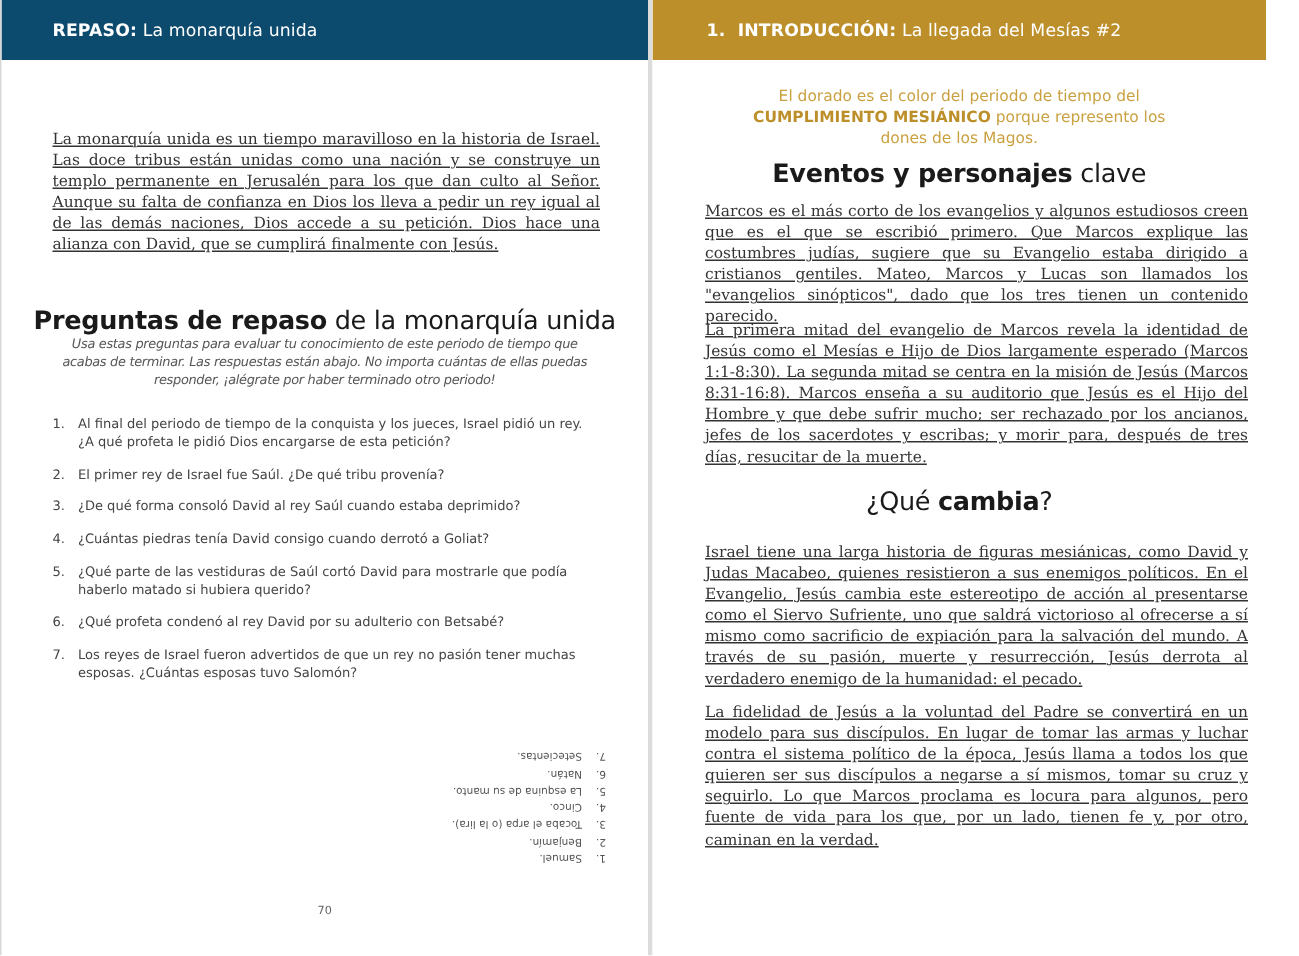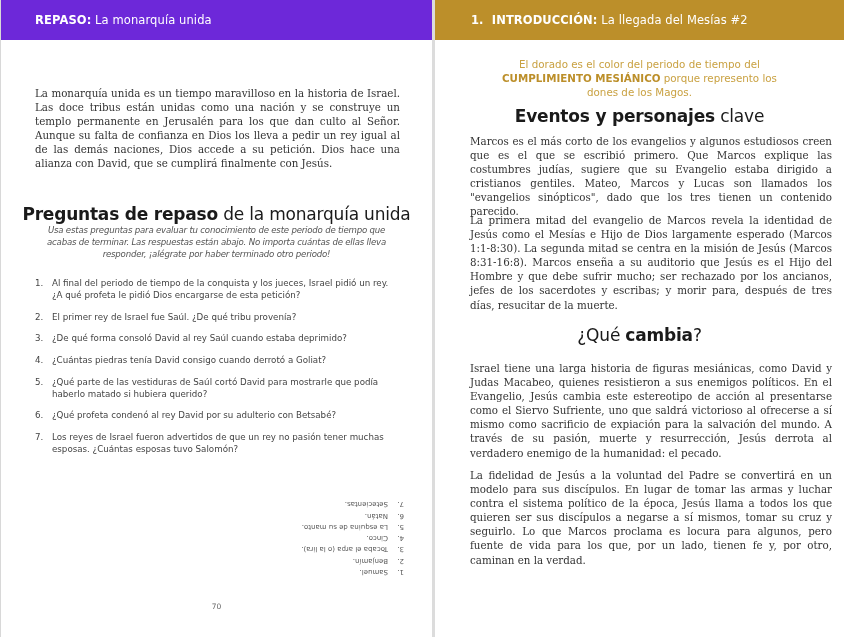--- a/index.html
+++ b/index.html
@@ -5,29 +5,29 @@
     * { box-sizing: border-box; margin: 0; padding: 0; }
     html, body { width: 866px; height: 637px; overflow: hidden; background: #ffffff; }
     body { position: relative; font-family: "DejaVu Sans", sans-serif; color: #222; }
 
     .page { position: absolute; top: 0; height: 637px; background: #ffffff; overflow: hidden; }
     .page-left { left: 0; width: 432px; border-left: 1px solid #d8d8d8; }
     .page-right { left: 435px; width: 409px; }
     .spine { position: absolute; left: 432px; top: 0; width: 3px; height: 637px; background: #dcdcdc; }
 
     .header { position: absolute; left: 0; top: 0; width: 100%; height: 40px; display: flex; align-items: center; padding-left: 34px; color: #fff; font-size: 11.5px; letter-spacing: 0.1px; }
-    .header-left { background: #6d28d9; }
+    .header-left { background: #0c4a6e; }
     .header-right { background: #bc8f2a; padding-left: 36px; }
     .header b { font-weight: bold; }
 
     .title { position: absolute; left: 0; width: 100%; text-align: center; font-family: "DejaVu Sans", sans-serif; font-size: 17px; color: #1a1a1a; font-weight: normal; letter-spacing: -0.2px; }
     .title b { font-weight: bold; }
 
     .serif { font-family: "DejaVu Serif", serif; font-size: 10.3px; line-height: 14.1px; color: #333; text-align: justify; }
-    .para { position: absolute; left: 34px; width: 365px; }
+    .para { position: absolute; left: 34px; width: 365px; text-decoration: underline; }
     .page-right .para { left: 35px; width: 362px; }
 
     .intro-sub { position: absolute; left: 0; width: 100%; top: 20px; text-align: center; font-style: italic; font-size: 8.6px; line-height: 12.2px; color: #555; padding: 0 40px; }
 
     .qlist { position: absolute; left: 34px; width: 365px; list-style: none; font-size: 8.7px; line-height: 12.2px; color: #444; }
     .qlist li { display: flex; margin-bottom: 9.4px; }
     .qlist li .num { width: 17px; flex: 0 0 17px; }
     .qlist li .qtext { flex: 1; }
 
     .answers { position: absolute; left: 283px; top: 498px; width: 120px; transform: rotate(180deg); font-size: 7px; line-height: 11.3px; color: #555; list-style: none; }
@@ -45,21 +45,21 @@
 <div class="page page-left">
   <div class="header header-left">
     <b>REPASO:</b>
       <span style="white-space:pre;"> La monarquía unida</span>
   </div>
 
   <p class="para serif" style="top:86px;">La monarquía unida es un tiempo maravilloso en la historia de Israel. Las doce tribus están unidas como una nación y se construye un templo permanente en Jerusalén para los que dan culto al Señor. Aunque su falta de confianza en Dios los lleva a pedir un rey igual al de las demás naciones, Dios accede a su petición. Dios hace una alianza con David, que se cumplirá finalmente con Jesús.</p>
 
   <div class="title" style="top:204px;">
     <b>Preguntas de repaso</b><span style="white-space:pre;"> de la monarquía unida</span>
-    <p class="intro-sub">Usa estas preguntas para evaluar tu conocimiento de este periodo de tiempo que acabas de terminar. Las respuestas están abajo. No importa cuántas de ellas lleva responder, ¡alégrate por haber terminado otro periodo!</p>
+    <p class="intro-sub">Usa estas preguntas para evaluar tu conocimiento de este periodo de tiempo que acabas de terminar. Las respuestas están abajo. No importa cuántas de ellas puedas responder, ¡alégrate por haber terminado otro periodo!</p>
   </div>
 
   <ol class="qlist" style="top:277px;">
     <li>
         <span class="num">1.</span>
         <span class="qtext">Al final del periodo de tiempo de la conquista y los jueces, Israel pidió un rey. ¿A qué profeta le pidió Dios encargarse de esta petición?</span>
       </li>
     <li>
         <span class="num">2.</span>
         <span class="qtext">El primer rey de Israel fue Saúl. ¿De qué tribu provenía?</span>

